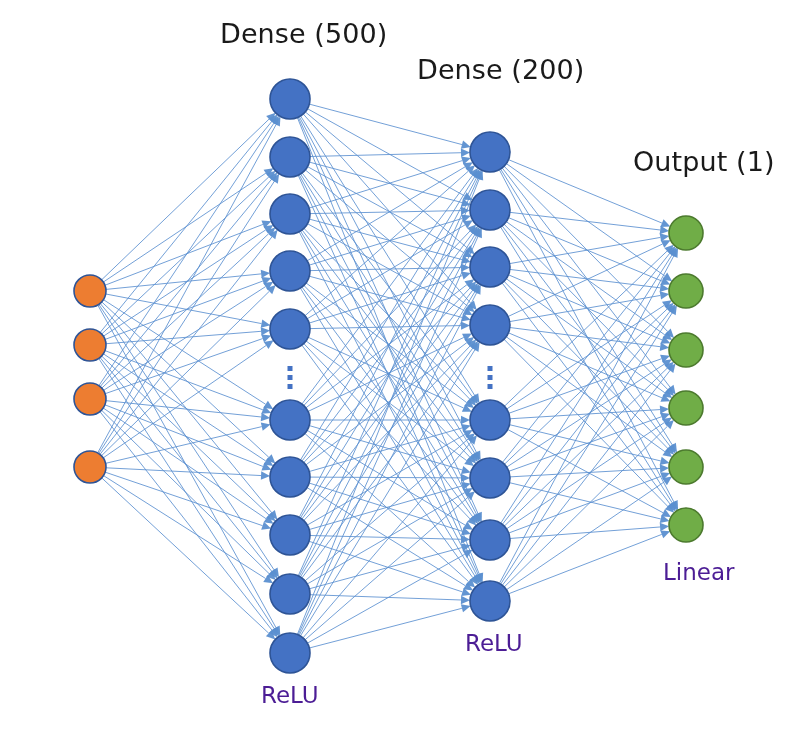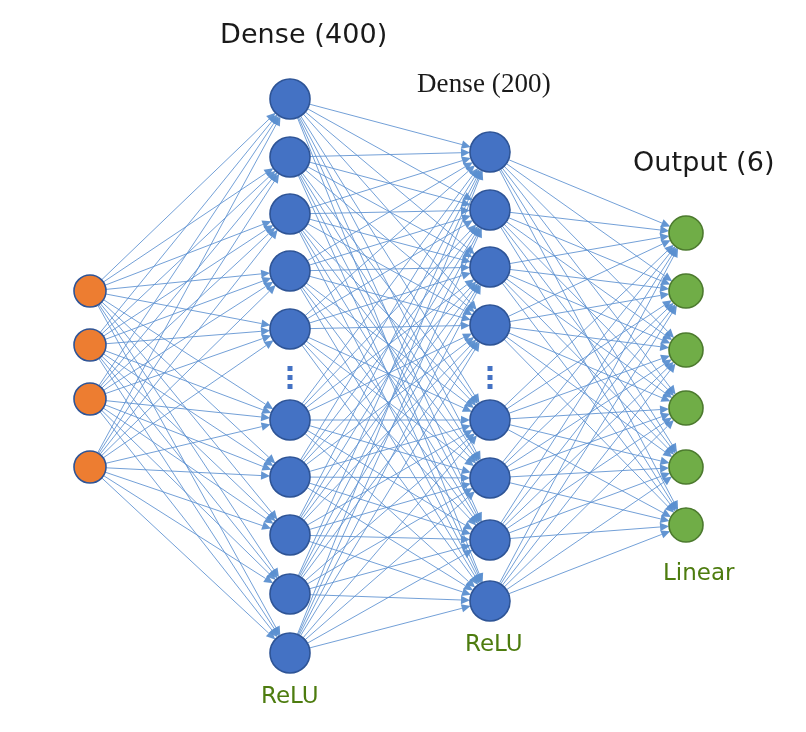--- a/index.html
+++ b/index.html
@@ -36,21 +36,21 @@
     color: #1a1a1a;
     white-space: nowrap;
     line-height: 1;
     letter-spacing: 0.1px;
   }
   .activation-label {
     position: absolute;
     font-family: "DejaVu Sans", "Liberation Sans", sans-serif;
     font-size: 23px;
     font-weight: 400;
-    color: #4d7c0f;
+    color: #4c1d95;
     white-space: nowrap;
     line-height: 1;
   }
 </style>
 </head>
 <body>
 
 <div id="diagram-root">
 
   <svg id="net-svg" viewBox="0 0 806 732" xmlns="http://www.w3.org/2000/svg">
@@ -426,25 +426,25 @@
         <rect x="287.5" y="366" width="5" height="5" fill="#4472C4"></rect>
         <rect x="287.5" y="375" width="5" height="5" fill="#4472C4"></rect>
         <rect x="287.5" y="384" width="5" height="5" fill="#4472C4"></rect>
         <rect x="487.5" y="366" width="5" height="5" fill="#4472C4"></rect>
         <rect x="487.5" y="375" width="5" height="5" fill="#4472C4"></rect>
         <rect x="487.5" y="384" width="5" height="5" fill="#4472C4"></rect>
       </g>
   </svg>
 
 
-  <div class="layer-label" id="label-hidden1" style="left: 220px; top: 20px;">Dense (400)</div>
-
-  <div class="layer-label" id="label-hidden2" style="left: 417px; top: 70px; font-family: Liberation Serif, serif;">Dense (200)</div>
-
-  <div class="layer-label" id="label-output" style="left: 633px; top: 148px;">Output (6)</div>
+  <div class="layer-label" id="label-hidden1" style="left: 220px; top: 20px;">Dense (500)</div>
+
+  <div class="layer-label" id="label-hidden2" style="left: 417px; top: 56px;">Dense (200)</div>
+
+  <div class="layer-label" id="label-output" style="left: 633px; top: 148px;">Output (1)</div>
 
   <div class="activation-label" id="act-hidden1" style="left: 261px; top: 684px;">ReLU</div>
 
   <div class="activation-label" id="act-hidden2" style="left: 465px; top: 632px;">ReLU</div>
 
   <div class="activation-label" id="act-output" style="left: 663px; top: 561px;">Linear</div>
 
 </div>
 
 </body></html>

